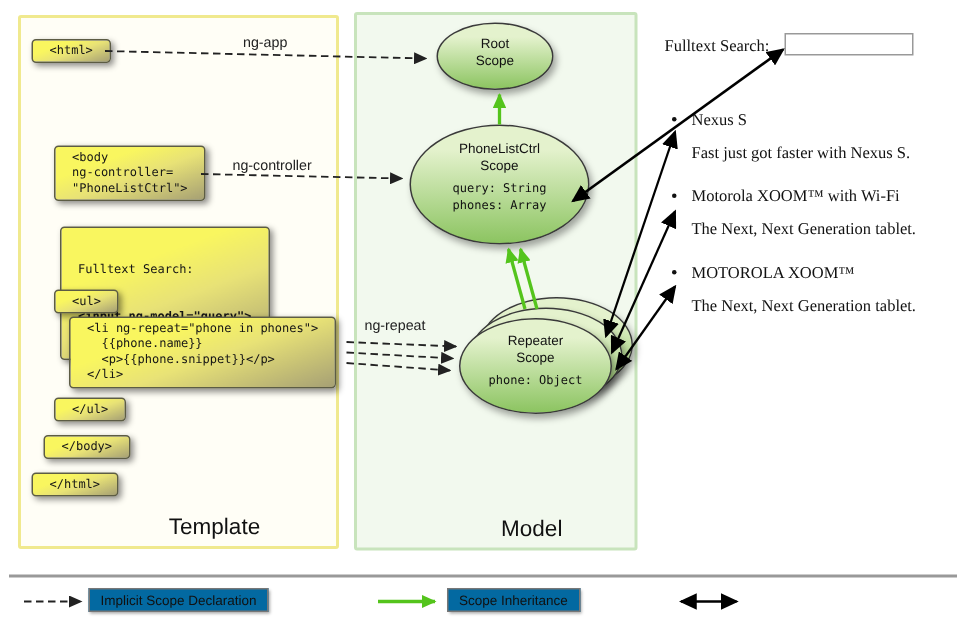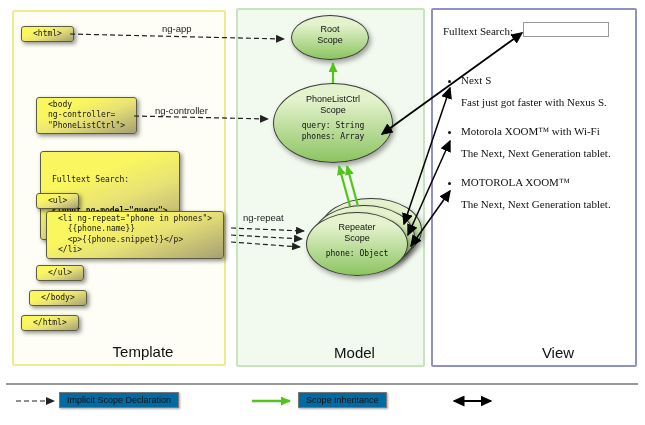--- a/index.html
+++ b/index.html
@@ -63,23 +63,20 @@
 <body>
 
 <div class="stage">
 
   <div class="col col-template">
     <div class="col-label">Template</div>
   </div>
   <div class="col col-model">
     <div class="col-label">Model</div>
   </div>
-  <div class="col col-view">
-    <div class="col-label">View</div>
-  </div>
 
   <div class="code-box" style="left:21px;top:26px">&lt;html&gt;</div>
   <div class="code-box" style="left:36px;top:97px">&lt;body
 ng-controller=
 "PhoneListCtrl"&gt;</div>
   <div class="code-box" style="left:40px;top:151px">
     <span class="code-line">Fulltext Search:</span>
     <span class="code-line bold">&lt;input ng-model="query"&gt;</span>
   </div>
   <div class="code-box" style="left:36px;top:193px">&lt;ul&gt;</div>
@@ -113,21 +110,21 @@
     <div class="scope-title">Repeater
 Scope</div>
     <div class="scope-prop">phone: Object</div>
   </div>
 
   <div class="view-search-label">Fulltext Search:</div>
   <input class="view-search-input" type="text" value="" style="">
 
   <ul class="view-list">
     <li>
-      <div class="item-name">Next S</div>
+      <div class="item-name">Nexus S</div>
       <div class="item-snippet">Fast just got faster with Nexus S.</div>
     </li>
     <li>
       <div class="item-name">Motorola XOOM™ with Wi-Fi</div>
       <div class="item-snippet">The Next, Next Generation tablet.</div>
     </li>
     <li>
       <div class="item-name">MOTOROLA XOOM™</div>
       <div class="item-snippet">The Next, Next Generation tablet.</div>
     </li>

